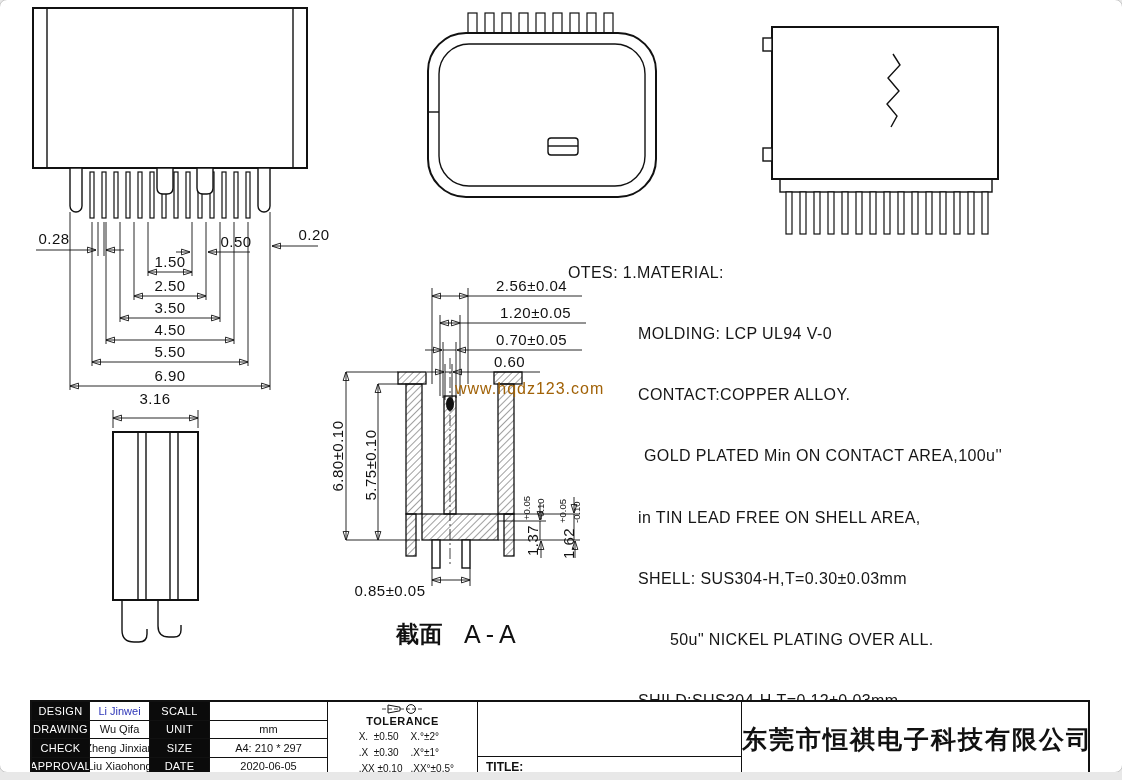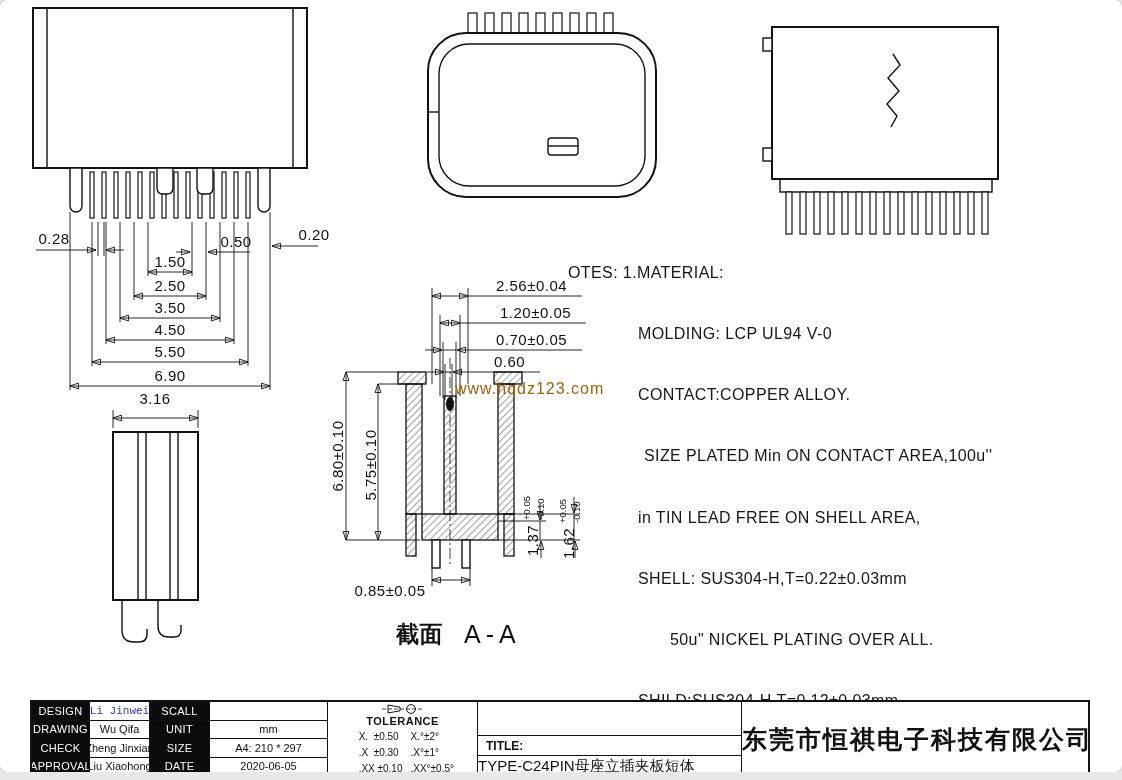--- a/index.html
+++ b/index.html
@@ -49,21 +49,21 @@
     grid-template-columns:58px 60px 60px 118px 150px 264px 1fr;
     grid-template-rows:repeat(4,1fr);
   }
   .tb-cell{
     border-right:1px solid #111;border-bottom:1px solid #111;
     display:flex;align-items:center;justify-content:center;
     font-size:11px;overflow:hidden;white-space:nowrap;
   }
   .tb-dark{background:#0b0b0b;color:#fff;font-weight:normal;letter-spacing:0.3px;}
   .tb-name{font-size:11px;}
-  .tb-name-blue{color:#2d35b8;font-family:Liberation Mono, monospace;}
+  .tb-name-blue{color:#2d35b8;}
   .tol-box{grid-column:5;grid-row:1/5;border-right:1px solid #111;display:flex;flex-direction:column;align-items:center;}
   .tol-sym{height:13px;display:flex;align-items:center;justify-content:center;}
   .tol-header{height:14px;text-align:center;font-size:11px;font-weight:bold;letter-spacing:0.5px;}
   .tol-grid{flex:1;display:grid;grid-template-columns:1fr 1fr;font-size:10px;}
   .tol-grid > div{display:flex;align-items:center;padding-left:8px;white-space:pre;}
   .title-cell{grid-column:6;grid-row:1/5;border-right:1px solid #111;display:flex;flex-direction:column;}
   .title-cell-top{flex:1;}
   .title-cell-label{height:19px;border-top:1px solid #111;font-size:12px;font-weight:bold;
     display:flex;align-items:center;padding-left:8px;}
   .title-cell-text{height:20px;border-top:1px solid #111;font-size:15px;
@@ -298,23 +298,23 @@
       <text class="cap-aa" x="464" y="643">A-A</text>
     </g>
   </svg>
 
   <div class="watermark">www.hqdz123.com</div>
 
   <div class="notes">
     <div>OTES: 1.MATERIAL:</div>
     <div>MOLDING: LCP UL94 V-0</div>
     <div>CONTACT:COPPER ALLOY.</div>
-    <div>SIZE PLATED Min ON CONTACT AREA,100u''</div>
+    <div>GOLD PLATED Min ON CONTACT AREA,100u''</div>
     <div>in TIN LEAD FREE ON SHELL AREA,</div>
-    <div>SHELL: SUS304-H,T=0.22±0.03mm</div>
+    <div>SHELL: SUS304-H,T=0.30±0.03mm</div>
     <div>50u" NICKEL PLATING OVER ALL.</div>
     <div>SHILD:SUS304-H,T=0.12±0.03mm</div>
     <div>2.MECHANICAL:</div>
     
     
     
     
     
     
     
@@ -343,21 +343,20 @@
         <div>.X  ±0.30</div>
         <div>.X°±1°</div>
         <div>.XX ±0.10</div>
         <div>.XX°±0.5°</div>
       </div>
     </div>
 
     <div class="title-cell">
       <div class="title-cell-top"></div>
       <div class="title-cell-label">TITLE:</div>
-      <div class="title-cell-text">TYPE-C24PIN母座立插夹板短体</div>
     </div>
 
     <div class="company-cell">东莞市恒祺电子科技有限公司</div>
 
     <div class="tb-cell tb-dark">DESIGN</div>
     <div class="tb-cell tb-name tb-name-blue">Li Jinwei</div>
     <div class="tb-cell tb-dark">SCALL</div>
     <div class="tb-cell"></div>
 
     <div class="tb-cell tb-dark">DRAWING</div>

